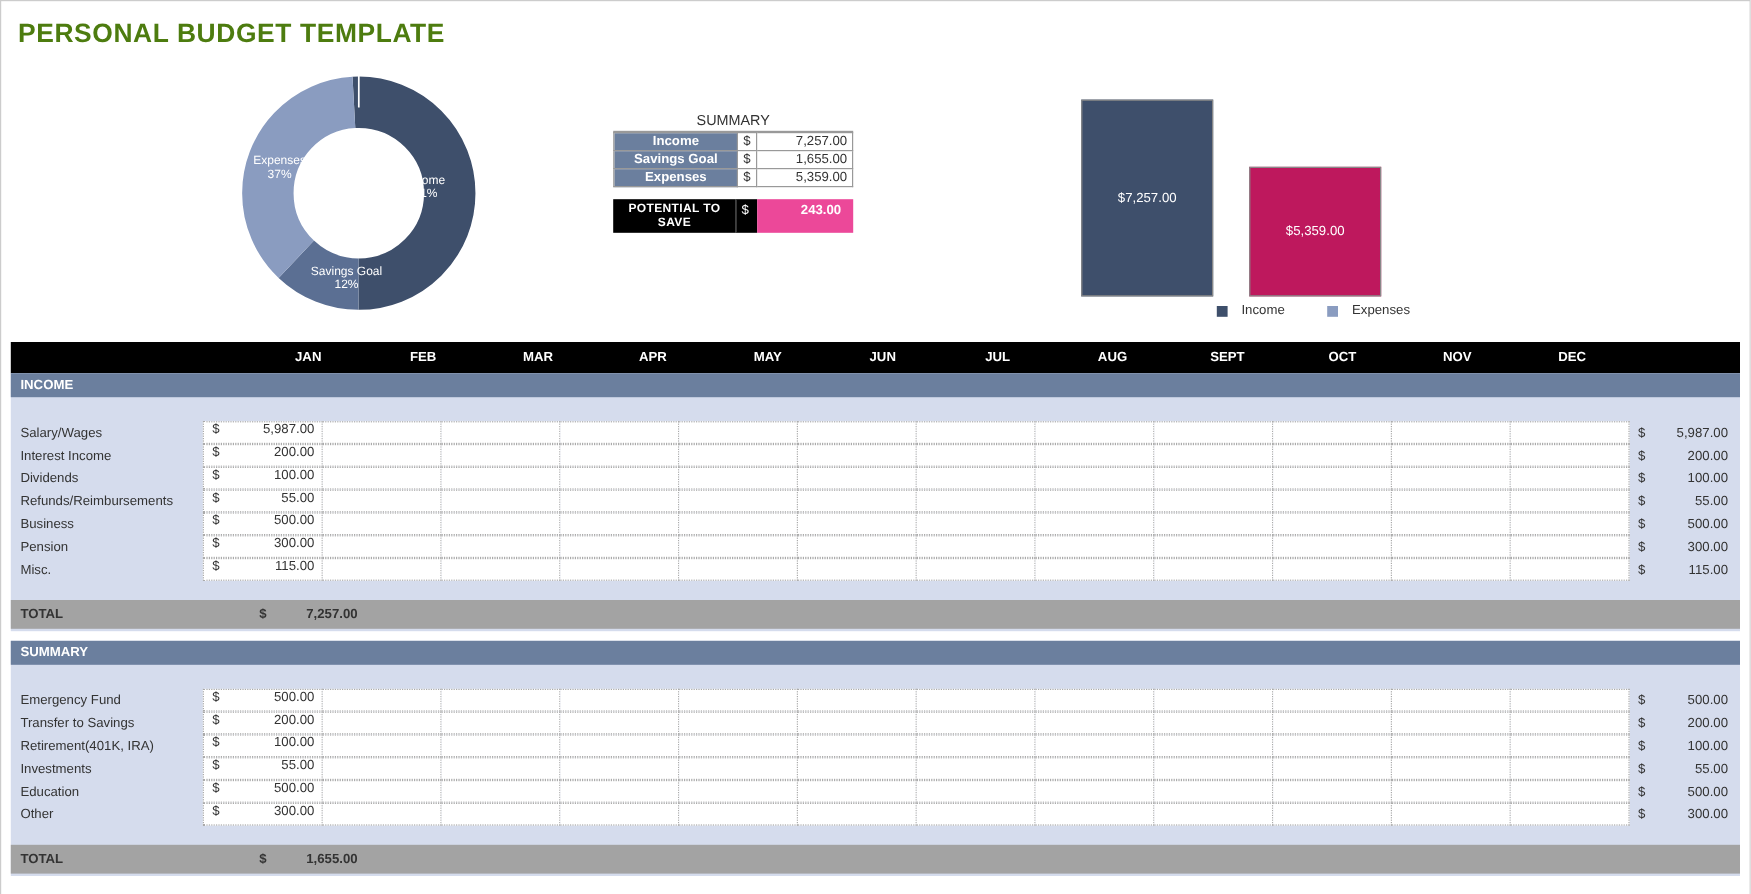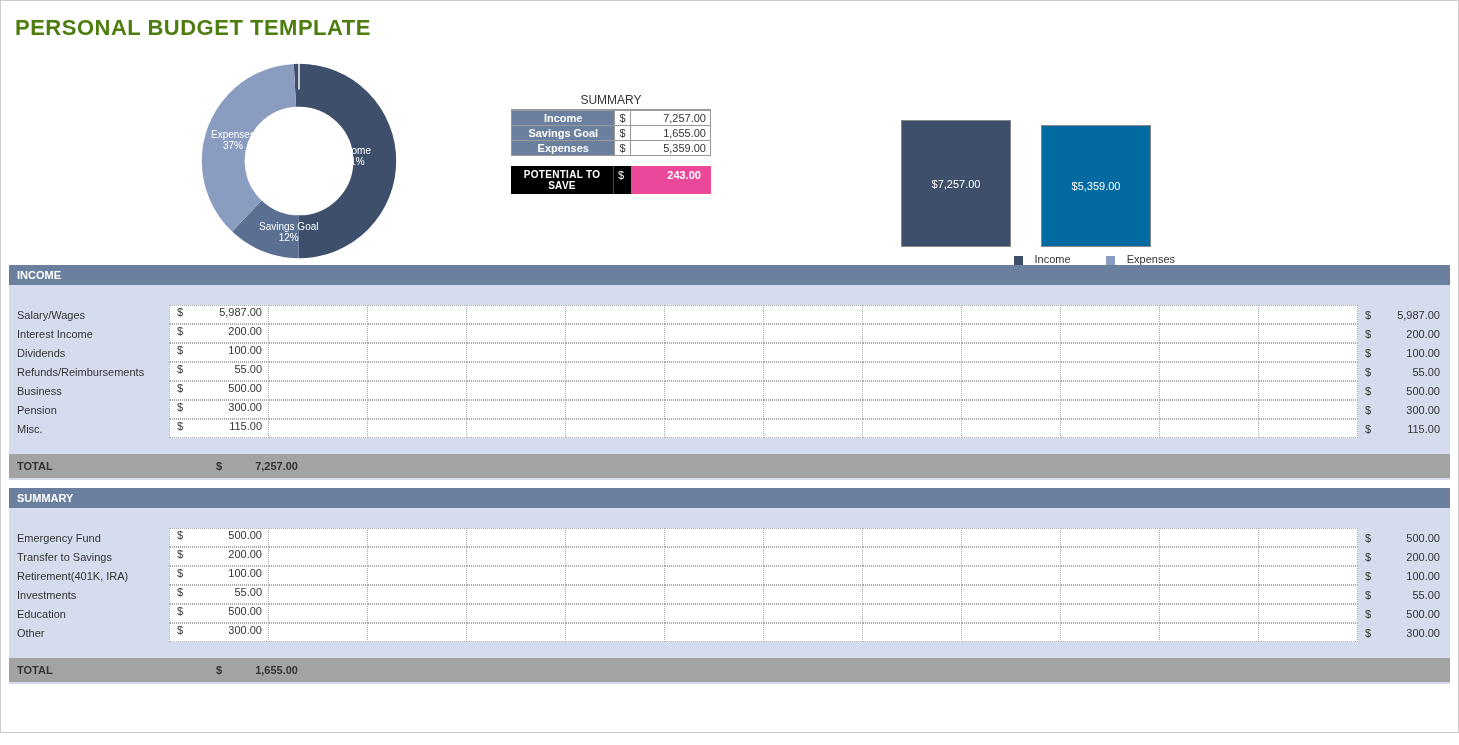--- a/index.html
+++ b/index.html
@@ -28,22 +28,22 @@
 .potential .plbl{background:#000;color:#fff;font-weight:700;font-size:10px;padding:3px 4px;flex:1;text-align:center;letter-spacing:.3px}
 .potential .pcur{background:#000;color:#fff;padding:3px 4px;width:18px;border-left:1px solid #444}
 .potential .pamt{background:#ec4899;color:#fff;font-weight:700;padding:3px 10px;text-align:right;width:80px}
 
 
 .barzone{display:flex;gap:6px;margin-top:6px}
 .yticks{display:flex;flex-direction:column;justify-content:space-between;height:180px;font-size:11px;text-align:right;width:68px}
 .bars{position:relative;width:310px}
 .plot{position:relative;height:180px}
 .bar{position:absolute;bottom:0;width:110px;display:flex;align-items:center;justify-content:center;color:#fff;font-size:11px;border:1px solid #888}
-.bar.income{left:20px;background:#3e4f6b;height:127px}
-.bar.expenses{left:160px;background:#0369a1;height:122px}
+.bar.income{left:20px;background:#3e4f6b;height:164px}
+.bar.expenses{left:160px;background:#be185d;height:108px}
 .legend{text-align:right;font-size:11px;padding-top:6px}
 .legend span{display:inline-block;margin:0 8px}
 .legend .sw{display:inline-block;width:9px;height:9px;margin-right:4px;vertical-align:middle}
 .sw-inc{background:#3e4f6b}
 .sw-exp{background:#8a9cc0}
 
 
 .months{display:flex;background:#000;color:#fff;font-weight:700;font-size:11px;margin-top:20px}
 .months .rowlbl{width:200px}
 .months .m{flex:1;text-align:center;padding:7px 0}
@@ -133,20 +133,36 @@
       </div>
       <div class="legend">
         <span><span class="sw sw-inc"></span><span>Income</span></span>
         <span><span class="sw sw-exp"></span><span>Expenses</span></span>
       </div>
     </div>
   </div>
 
 </div>
 
+<div class="months">
+  <div class="rowlbl"></div>
+  <div class="m">JAN</div>
+  <div class="m">FEB</div>
+  <div class="m">MAR</div>
+  <div class="m">APR</div>
+  <div class="m">MAY</div>
+  <div class="m">JUN</div>
+  <div class="m">JUL</div>
+  <div class="m">AUG</div>
+  <div class="m">SEPT</div>
+  <div class="m">OCT</div>
+  <div class="m">NOV</div>
+  <div class="m">DEC</div>
+  <div class="totpad"></div>
+</div>
 
 <div id="sections">
       <div class="section">
         <div class="sectitle">INCOME</div>
         <div class="rows">
           <div class="spacer"></div>
           <div class="row">
             <div class="rlbl">Salary/Wages</div>
             <div class="cells">
               <div class="cell">

